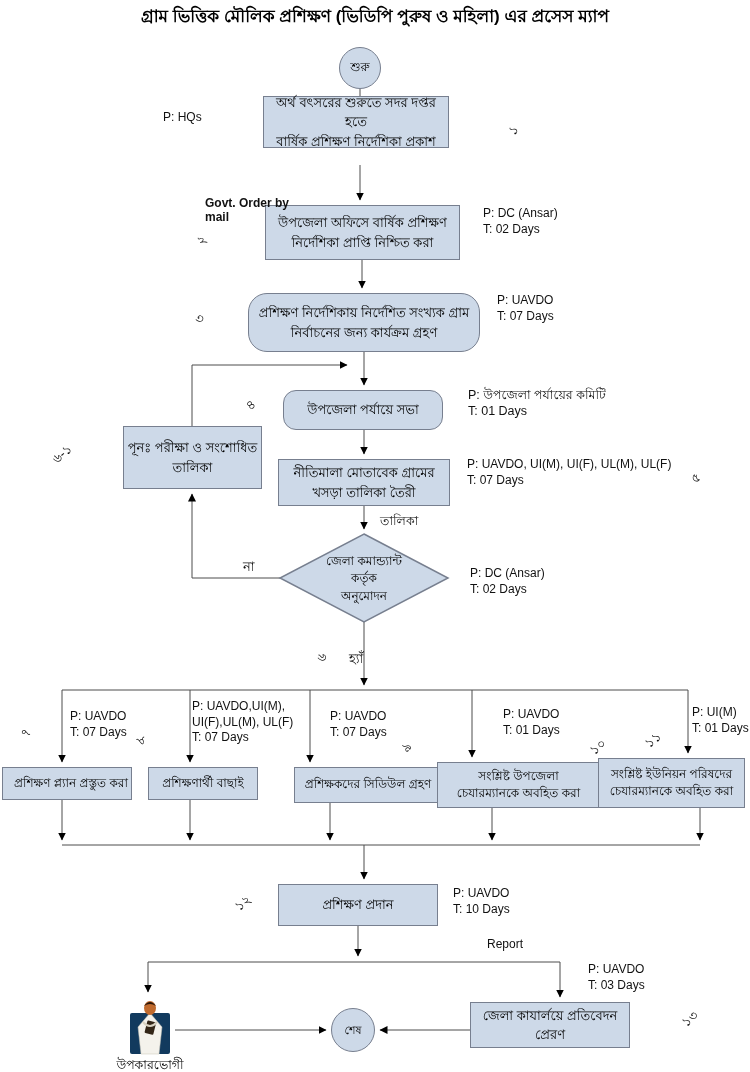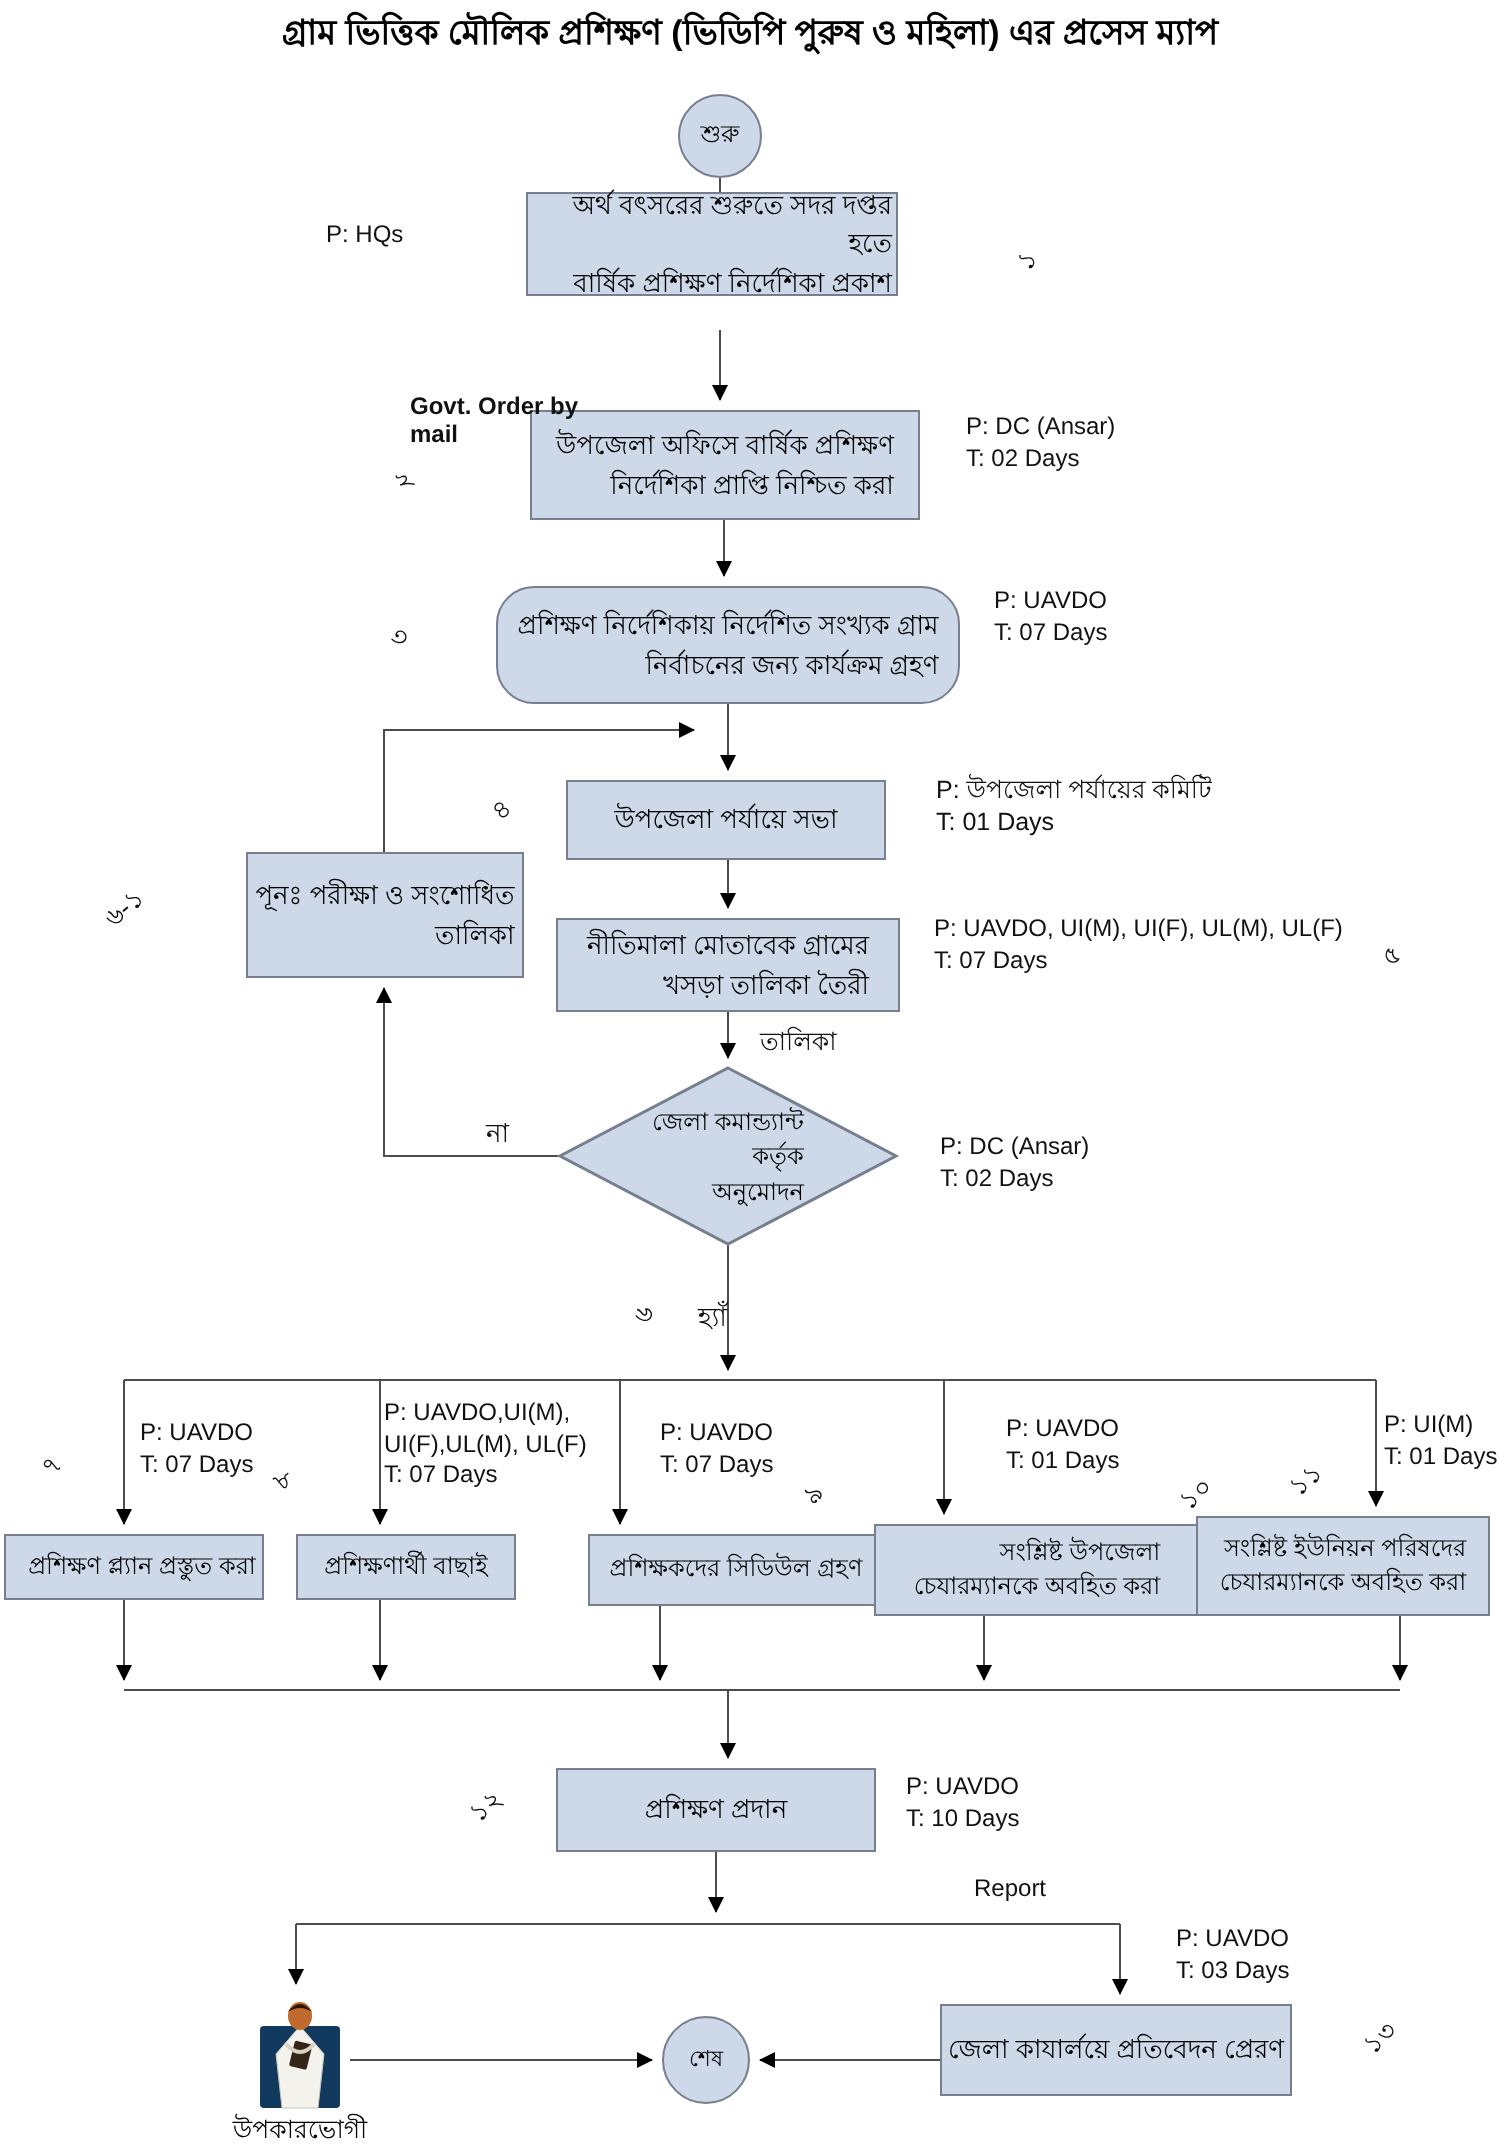--- a/index.html
+++ b/index.html
@@ -2,21 +2,21 @@
 <html><head>
 <meta charset="utf-8">
 <style>
   html,body{margin:0;padding:0;background:#fff;}
   #canvas{position:relative;width:750px;height:1072px;background:#fff;overflow:hidden;
           font-family:"Liberation Sans","DejaVu Sans",sans-serif;color:#000;}
   .title{position:absolute;top:3px;left:0;width:100%;text-align:center;
          font-weight:bold;font-size:17px;}
   svg.layer{position:absolute;left:0;top:0;z-index:1;}
   .node{position:absolute;z-index:2;background:#cdd9e8;border:1.5px solid #777f8f;
-        display:flex;align-items:center;justify-content:center;text-align:right;
+        display:flex;align-items:center;justify-content:center;text-align:center;
         white-space:pre-line;font-size:13px;line-height:1.5;box-sizing:border-box;padding:1px 2px;}
   .terminator{border-radius:50%;font-size:12px;line-height:1.1;}
   .plain{background:transparent;border:none;z-index:3;}
   .sm{font-size:12px;line-height:1.45;}
   .annot{position:absolute;z-index:2;white-space:pre-line;font-size:12px;line-height:1.3;color:#111;}
   .bn-annot{font-size:12.5px;}
   .stepnum{position:absolute;z-index:2;font-size:13px;color:#111;transform:rotate(-40deg);}
   .edge-label{position:absolute;z-index:3;font-size:12px;color:#111;white-space:pre-line;}
   .bold{font-weight:bold;margin-top:24px;}
   .benef-label{position:absolute;z-index:2;font-size:12.5px;text-align:center;}
@@ -75,40 +75,40 @@
   </svg>
 
   <div class="node terminator" style="left:339px;top:47px;width:42px;height:42px;">শুরু</div>
 
   <div class="node" style="left:263px;top:96px;width:186px;height:52px;">অর্থ বৎসরের শুরুতে সদর দপ্তর হতে
 বার্ষিক প্রশিক্ষণ নির্দেশিকা প্রকাশ</div>
   <div class="node" style="left:265px;top:205px;width:195px;height:55px;">উপজেলা অফিসে বার্ষিক প্রশিক্ষণ
 নির্দেশিকা প্রাপ্তি নিশ্চিত করা</div>
   <div class="node" style="left:248px;top:293px;width:232px;height:59px;border-radius:19px;">প্রশিক্ষণ নির্দেশিকায় নির্দেশিত সংখ্যক গ্রাম
 নির্বাচনের জন্য কার্যক্রম গ্রহণ</div>
-  <div class="node" style="left:283px;top:390px;width:160px;height:40px;">উপজেলা পর্যায়ে সভা</div>
+  <div class="node" style="left:283px;top:390px;width:160px;height:40px;border-radius:13px;">উপজেলা পর্যায়ে সভা</div>
   <div class="node" style="left:123px;top:426px;width:139px;height:63px;">পূনঃ পরীক্ষা ও সংশোধিত
 তালিকা</div>
   <div class="node" style="left:278px;top:459px;width:172px;height:47px;">নীতিমালা মোতাবেক গ্রামের
 খসড়া তালিকা তৈরী</div>
 
   <div class="node plain sm" style="left:294px;top:550px;width:140px;height:58px;">জেলা কমান্ড্যান্ট
 কর্তৃক
 অনুমোদন</div>
 
   <div class="node sm" style="left:2px;top:767px;width:130px;height:33px;padding-left:10px;">প্রশিক্ষণ প্ল্যান প্রস্তুত করা</div>
   <div class="node sm" style="left:148px;top:767px;width:110px;height:33px;">প্রশিক্ষণার্থী বাছাই</div>
   <div class="node sm" style="left:272px;top:767px;width:148px;height:36px;margin-left:22px;">প্রশিক্ষকদের সিডিউল গ্রহণ</div>
   <div class="node sm" style="left:437px;top:762px;width:163px;height:46px;">সংশ্লিষ্ট উপজেলা
 চেযারম্যানকে অবহিত করা</div>
   <div class="node sm" style="left:598px;top:758px;width:147px;height:50px;">সংশ্লিষ্ট ইউনিয়ন পরিষদের
 চেযারম্যানকে অবহিত করা</div>
 
   <div class="node" style="left:278px;top:884px;width:160px;height:42px;">প্রশিক্ষণ প্রদান</div>
-  <div class="node" style="left:470px;top:1002px;width:176px;height:46px;">জেলা কাযার্লয়ে প্রতিবেদন প্রেরণ</div>
+  <div class="node" style="left:470px;top:1002px;width:160px;height:46px;">জেলা কাযার্লয়ে প্রতিবেদন প্রেরণ</div>
 
   <div class="node terminator" style="left:331px;top:1008px;width:44px;height:44px;font-size:11px;">শেষ</div>
 
   <svg class="person" style="left:127px;top:998px;" width="46" height="58" viewBox="0 0 46 58">
     <rect x="3" y="15" width="40" height="41" rx="2" fill="#123a5e"></rect>
     <path d="M23,15 L35,29 L32,56 L14,56 L11,29 z" fill="#f4f2ec" stroke="#c9c4b6" stroke-width="0.5"></path>
     <ellipse cx="23" cy="10" rx="6" ry="7" fill="#c06a2d"></ellipse>
     <path d="M17,8 Q23,0 29,8 Q23,4 17,8 z" fill="#2b1608"></path>
     <rect x="19" y="23" width="9" height="13" rx="1" fill="#332618" transform="rotate(14 23 29)"></rect>
     <path d="M16,24 Q23,32 30,24" stroke="#d8d2c2" stroke-width="2" fill="none"></path>

